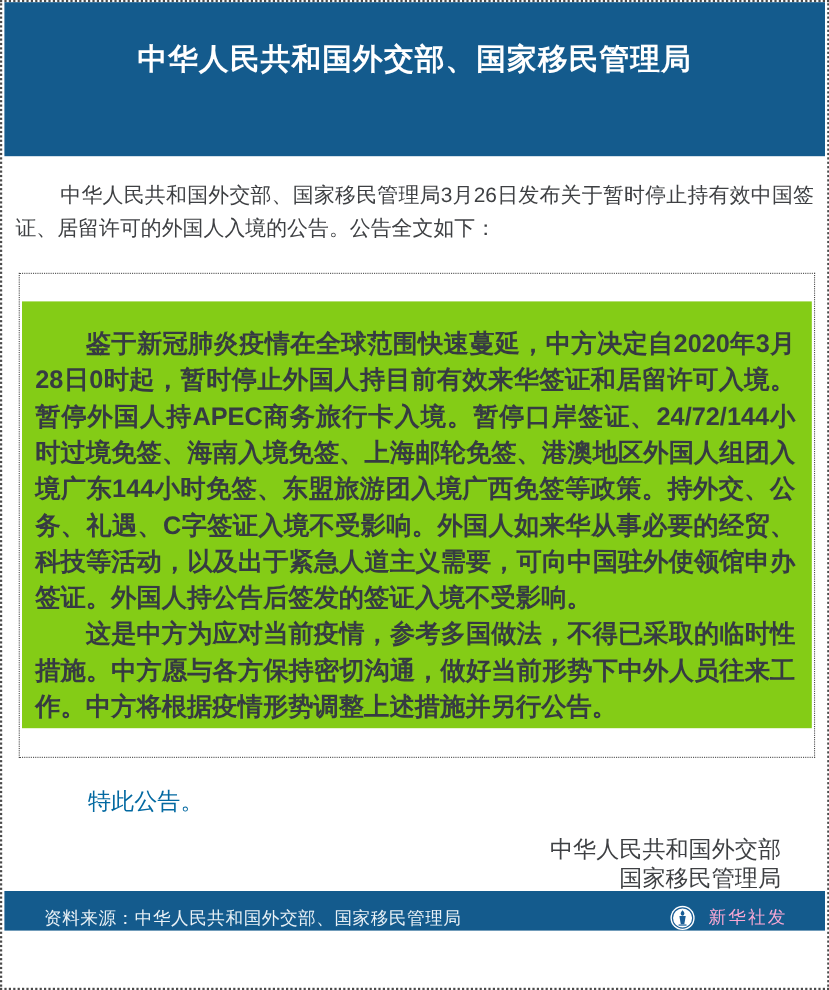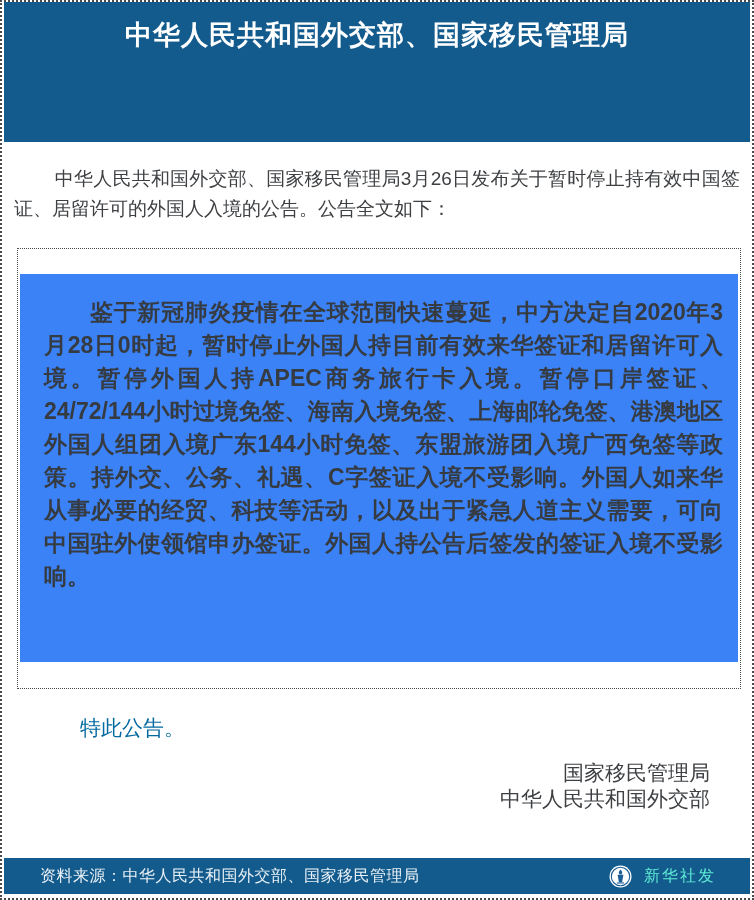--- a/index.html
+++ b/index.html
@@ -13,21 +13,21 @@
     position: absolute; inset: 0;
     width: 754px; height: 900px;
     background: #ffffff;
     border: 2px dotted #4a4a4a;
   }
   
   .header-band {
     position: absolute; top: 0; left: 2px; right: 2px; height: 140px;
     background: #145B8D;
     display: flex; flex-direction: column; align-items: center; justify-content: flex-start;
-    padding-top: 17px;
+    padding-top: 36px;
   }
   .header-band .title {
     color: #ffffff;
     font-size: 27px;
     font-weight: bold;
     line-height: 33px;
     letter-spacing: 1px;
     text-align: center;
     white-space: nowrap;
   }
@@ -39,22 +39,22 @@
     text-align: justify;
   }
   
   .notice-box {
     position: absolute; top: 246px; left: 15px; width: 724px; height: 441px;
     border: 1px dotted #4a4a4a;
     background: #ffffff;
   }
   .notice-inner {
     position: absolute; top: 25px; bottom: 26px; left: 2px; right: 2px;
-    background: #3b82f6;
-    padding: 22px 15px 0 24px;
+    background: #84cc16;
+    padding: 22px 15px 0 12px;
   }
   .notice-inner p {
     font-size: 23px;
     font-weight: bold;
     line-height: 33px;
     color: #363B42;
     text-indent: 2em;
     text-align: justify;
   }
   
@@ -62,60 +62,61 @@
     position: absolute; top: 712px; left: 78px;
     font-size: 21px; color: #0369a1;
   }
   .signature {
     position: absolute; top: 758px; right: 42px;
     text-align: right;
     font-size: 21px; line-height: 26px; color: #3E4043;
   }
   
   .footer-band {
-    position: absolute; top: 856px; left: 2px; right: 2px; height: 36px;
+    position: absolute; top: 808px; left: 2px; right: 2px; height: 36px;
     background: #145B8D;
-    display: flex; align-items: center; justify-content: space-between;
+    display: flex; align-items: flex-end; justify-content: space-between;
     padding: 0 34px 0 36px;
   }
   .footer-source {
     color: #E9F1F6; font-size: 16px; letter-spacing: 0.5px;
   }
   .footer-credit {
     display: flex; align-items: center; gap: 12px;
   }
   .footer-credit .credit-text {
-    color: #5eead4; font-size: 16px; letter-spacing: 2px;
+    color: #f9a8d4; font-size: 16px; letter-spacing: 2px;
   }
   .xinhua-logo {
     width: 23px; height: 23px; display: block;
   }
 </style>
 </head>
 <body>
 
 <div class="page">
 
   <div class="header-band">
     <div class="title">中华人民共和国外交部、国家移民管理局</div>
   </div>
 
   <p class="intro">中华人民共和国外交部、国家移民管理局3月26日发布关于暂时停止持有效中国签证、居留许可的外国人入境的公告。公告全文如下：</p>
 
   <div class="notice-box">
     <div class="notice-inner">
       <p>鉴于新冠肺炎疫情在全球范围快速蔓延，中方决定自2020年3月28日0时起，暂时停止外国人持目前有效来华签证和居留许可入境。暂停外国人持APEC商务旅行卡入境。暂停口岸签证、24/72/144小时过境免签、海南入境免签、上海邮轮免签、港澳地区外国人组团入境广东144小时免签、东盟旅游团入境广西免签等政策。持外交、公务、礼遇、C字签证入境不受影响。外国人如来华从事必要的经贸、科技等活动，以及出于紧急人道主义需要，可向中国驻外使领馆申办签证。外国人持公告后签发的签证入境不受影响。</p>
+      <p>这是中方为应对当前疫情，参考多国做法，不得已采取的临时性措施。中方愿与各方保持密切沟通，做好当前形势下中外人员往来工作。中方将根据疫情形势调整上述措施并另行公告。</p>
     </div>
   </div>
 
   <p class="closing">特此公告。</p>
 
   <div class="signature">
+    <div>中华人民共和国外交部</div>
     <div>国家移民管理局</div>
-    <div>中华人民共和国外交部</div>
   </div>
 
   <div class="footer-band">
     <div class="footer-source">资料来源：中华人民共和国外交部、国家移民管理局</div>
     <div class="footer-credit">
       <span>
         <svg class="xinhua-logo" viewBox="0 0 23 23" xmlns="http://www.w3.org/2000/svg">
           <circle cx="11.5" cy="11.5" r="11" fill="#ffffff"></circle>
           <circle cx="11.5" cy="11.5" r="9.2" fill="none" stroke="#1B5E96" stroke-width="1.1"></circle>
           <path d="M11.5 4.6 c1.4 1.8 2.4 2.9 1.2 4.3 c-0.6 0.7 -1.8 0.7 -2.4 0 c-1.2 -1.4 -0.2 -2.5 1.2 -4.3 z" fill="#1B5E96"></path>

